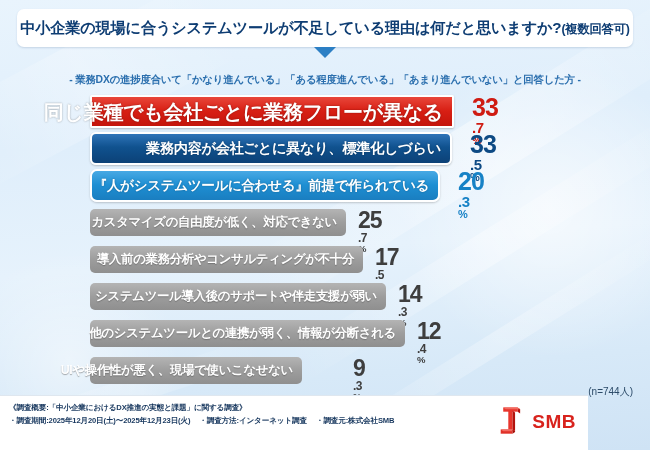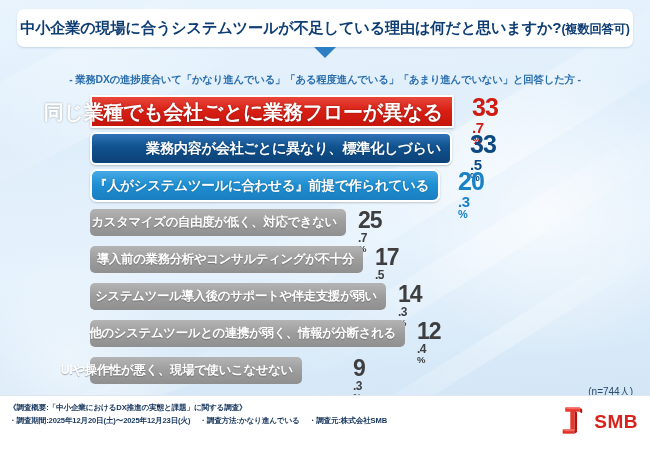--- a/index.html
+++ b/index.html
@@ -117,21 +117,21 @@
   .row.gray .value .whole{font-size:23px;}
   .row.gray .value .dec{font-size:12px;}
   .row.gray .value .pct{font-size:9.5px;}
 
   
   .n-label{
     position:absolute;right:17px;top:385px;
     font-size:10px;color:#2b4a68;white-space:nowrap;
   }
   .footer{
-    position:absolute;left:0;bottom:0;width:650px;height:54px;
+    position:absolute;left:0;bottom:0;width:588px;height:54px;
     background:#ffffff;border-top:1px solid #dfe7ef;
   }
   .footer-lines{
     position:absolute;left:9px;top:6px;
     color:#17375e;font-size:7.6px;line-height:12.6px;letter-spacing:-0.15px;white-space:nowrap;
   }
   .footer-lines .l1{font-weight:bold;}
   .footer-lines .l2,.footer-lines .l3{font-weight:bold;}
   .sep{display:inline-block;width:9px;}
   .logo{
@@ -250,21 +250,21 @@
       </div>
     </div>
 
   </div>
 
   <div class="n-label">(n=744人)</div>
 
   <div class="footer">
     <div class="footer-lines">
       <div class="l1">《調査概要:「中小企業におけるDX推進の実態と課題」に関する調査》</div>
-      <div class="l2"><span>・調査期間:2025年12月20日(土)〜2025年12月23日(火)</span><span class="sep"></span><span>・調査方法:かなり進んでいる</span><span class="sep"></span><span>・調査元:株式会社SMB</span></div>
+      <div class="l2"><span>・調査期間:2025年12月20日(土)〜2025年12月23日(火)</span><span class="sep"></span><span>・調査方法:インターネット調査</span><span class="sep"></span><span>・調査元:株式会社SMB</span></div>
     </div>
 
     <div class="logo">
       <svg class="logo-mark" viewBox="0 0 26 34">
         <polygon points="5,1 22,1 22,6 5,6" fill="#e8352c"></polygon>
         <polygon points="22,1 25,3 25,8 22,6" fill="#b3120c"></polygon>
         <polygon points="5,1 8,3 25,3 22,1" fill="#f26a60"></polygon>
         <polygon points="11,5 16,5 16,27 11,27" fill="#e8352c"></polygon>
         <polygon points="16,5 19,7 19,29 16,27" fill="#b3120c"></polygon>
         <polygon points="11,27 16,27 16,32 2,32 2,27" fill="#e03128"></polygon>

